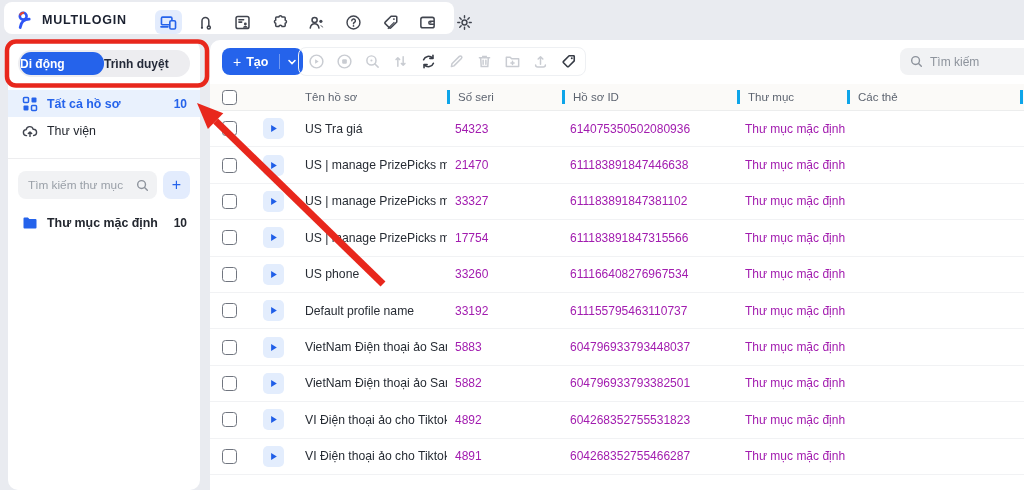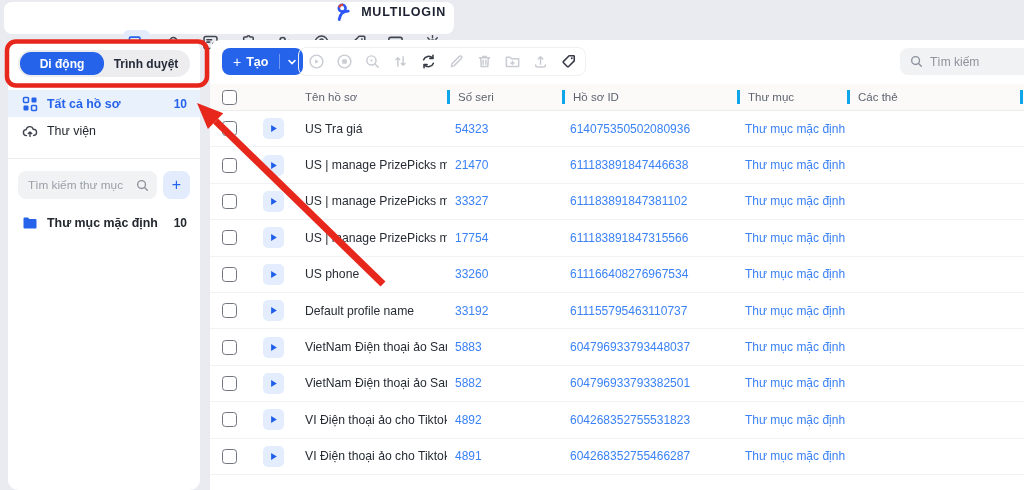--- a/index.html
+++ b/index.html
@@ -5,22 +5,22 @@
   html,body{margin:0;padding:0;}
   body{
     width:1024px;height:490px;position:relative;overflow:hidden;
     background:#e9ebf0;
     font-family:"Liberation Sans","DejaVu Sans",sans-serif;
     -webkit-font-smoothing:antialiased;
   }
   
   .topbar{
     position:absolute;left:4px;top:2px;width:450px;height:32px;
-    background:#fff;border-radius:8px;display:flex;align-items:flex-end;
-    padding:0 8px 0 12px;box-sizing:border-box;gap:4px;flex-direction:column;
+    background:#fff;border-radius:8px;display:flex;align-items:flex-start;
+    padding:8px 8px 0 12px;box-sizing:border-box;gap:4px;
   }
   .brand{display:flex;align-items:center;gap:6px;}
   .brand-name{font-size:12.5px;font-weight:700;letter-spacing:.8px;color:#1b2130;}
   .topbar-divider{width:1px;height:15px;background:#e3e5e9;margin:0 9px 0 11px;}
   .navicons{display:flex;align-items:center;gap:10px;}
   .navicon{
     width:27px;height:24px;border-radius:6px;display:flex;align-items:center;
     justify-content:center;cursor:pointer;flex:0 0 auto;
   }
   .navicon.active{background:#e3ecfd;}
@@ -29,21 +29,21 @@
   
   .sidebar{
     position:absolute;left:8px;top:40px;width:192px;height:450px;
     background:#fff;border-radius:10px;box-sizing:border-box;
   }
   .seg{
     margin:10px 10px 13px;height:27px;background:#ededf0;border-radius:14px;
     display:flex;padding:2px;box-sizing:border-box;
   }
   .seg-tab{
-    flex:1;border-radius:11px;display:flex;align-items:center;justify-content:center;
+    flex:1;border-radius:11px;display:flex;align-items:center;justify-content:flex-start;
     font-size:12px;font-weight:700;color:#242a39;cursor:pointer;
   }
   .seg-tab.active{background:#2563eb;color:#fff;}
   .side-item{
     height:27px;display:flex;align-items:center;padding:0 13px 0 14px;
     font-size:12.4px;color:#23272f;cursor:pointer;gap:9px;
   }
   .side-item .lbl{font-weight:500;}
   .side-item.active{background:#e9f1fd;color:#2563eb;}
   .side-item.active .lbl{font-weight:700;color:#2563eb;}
@@ -106,21 +106,21 @@
   .thead .tc.nb{border-left:none;padding-left:0;}
   .drow{height:36.4px;border-bottom:1px solid #f1f2f4;background:#fff;}
   .chk{
     width:15px;height:15px;border:1.6px solid #70757f;border-radius:3.5px;
     margin-left:12px;box-sizing:border-box;background:#fff;cursor:pointer;
   }
   .playbtn{
     width:21px;height:21px;background:#e3edfd;border-radius:5px;margin-left:9px;
     display:flex;align-items:center;justify-content:center;cursor:pointer;
   }
-  .cell{font-size:12px;color:#3b82f6;padding-left:8px;white-space:nowrap;overflow:hidden;}
+  .cell{font-size:12px;color:#a21caf;padding-left:8px;white-space:nowrap;overflow:hidden;}
   .cell.name{color:#272c34;font-size:12.2px;padding-left:0;}
 
   
   .anno{position:absolute;left:0;top:0;width:1024px;height:490px;pointer-events:none;z-index:50;}
 </style>
 </head>
 <body>
 
 <div class="topbar">
   <div class="brand">

